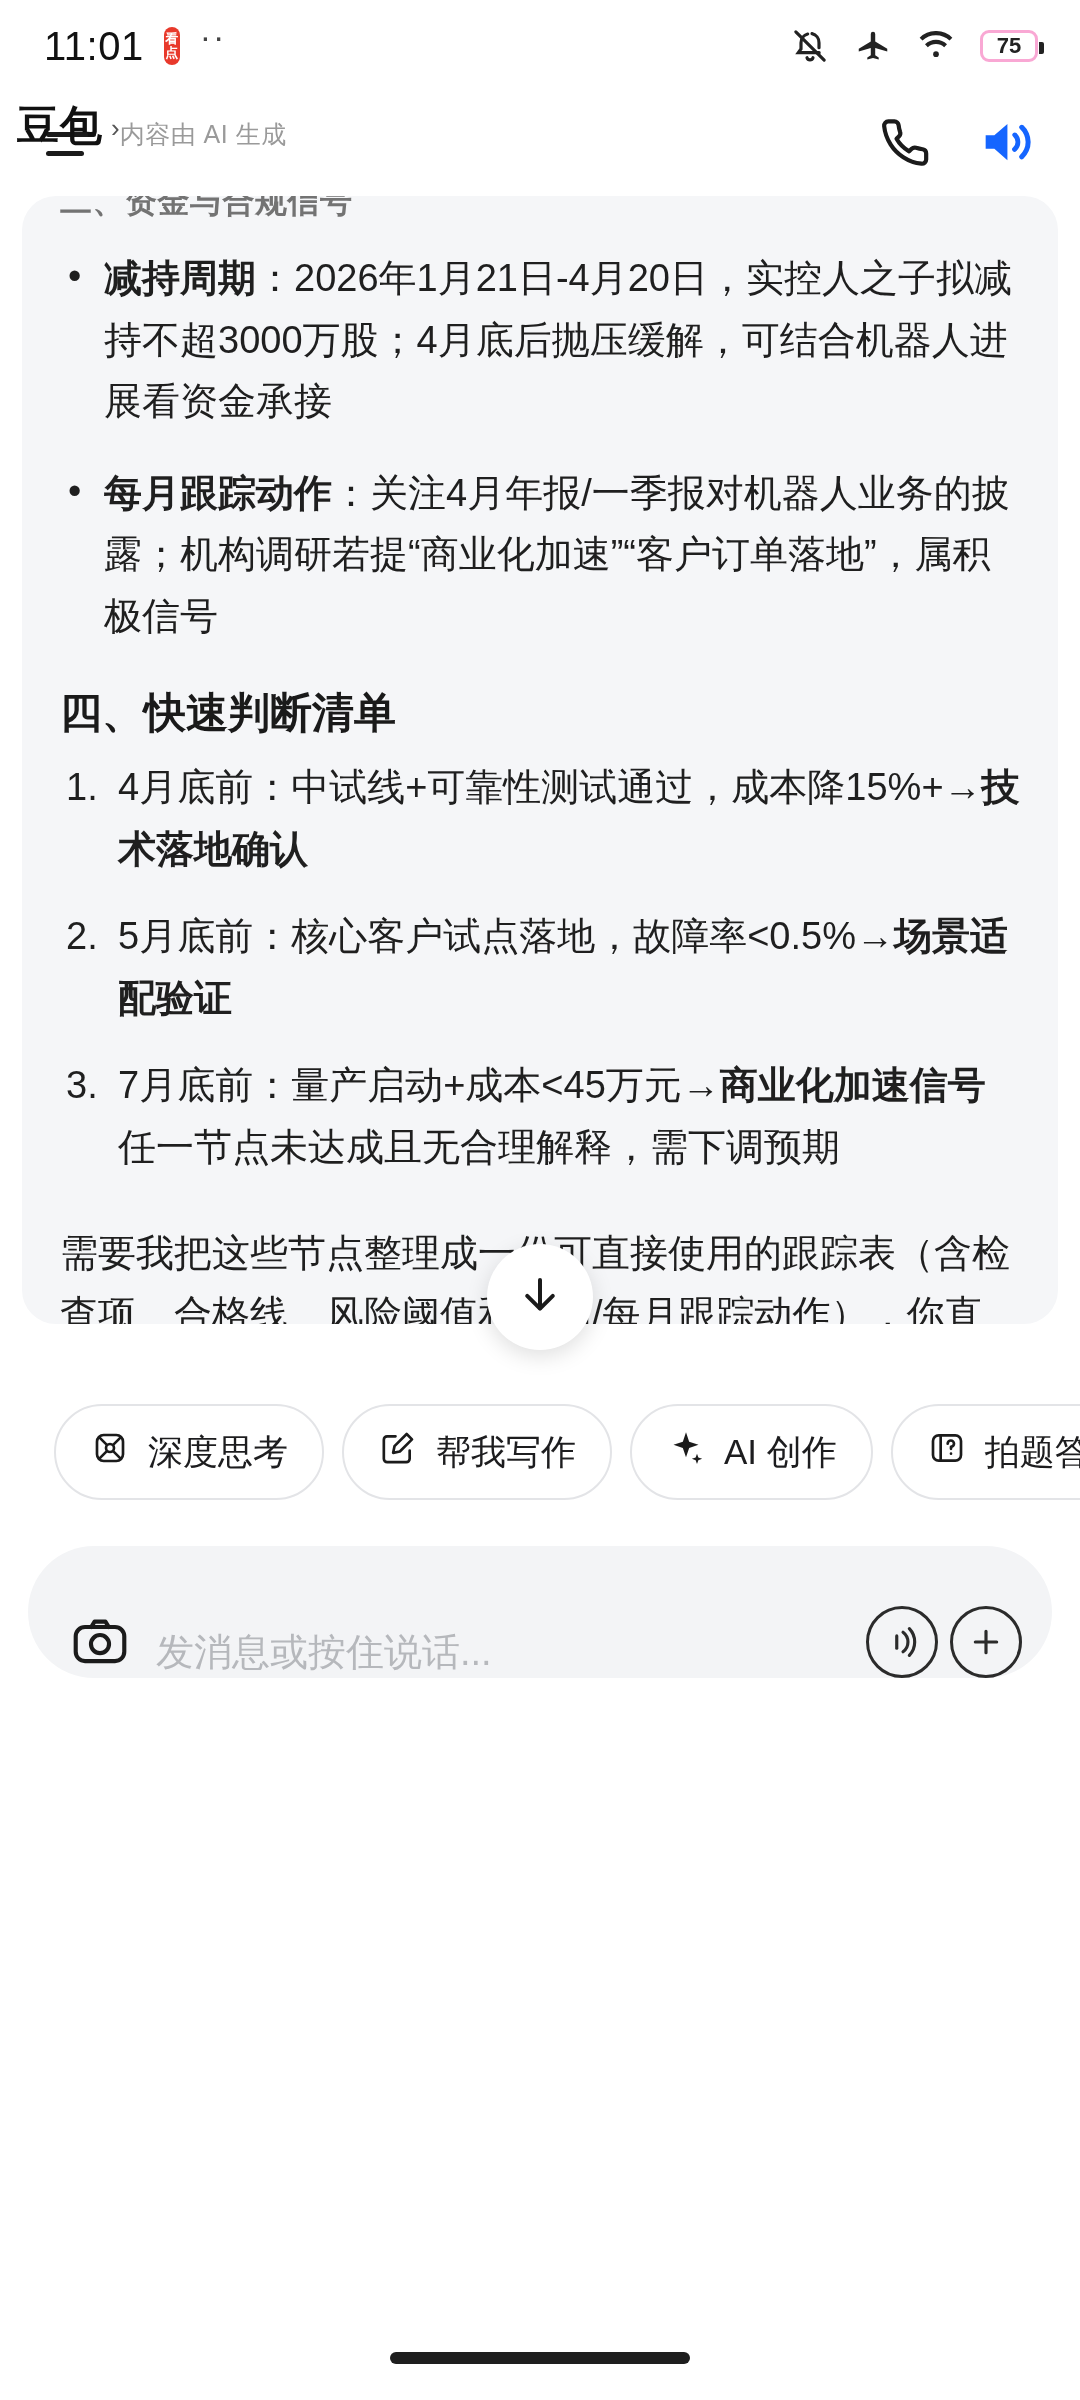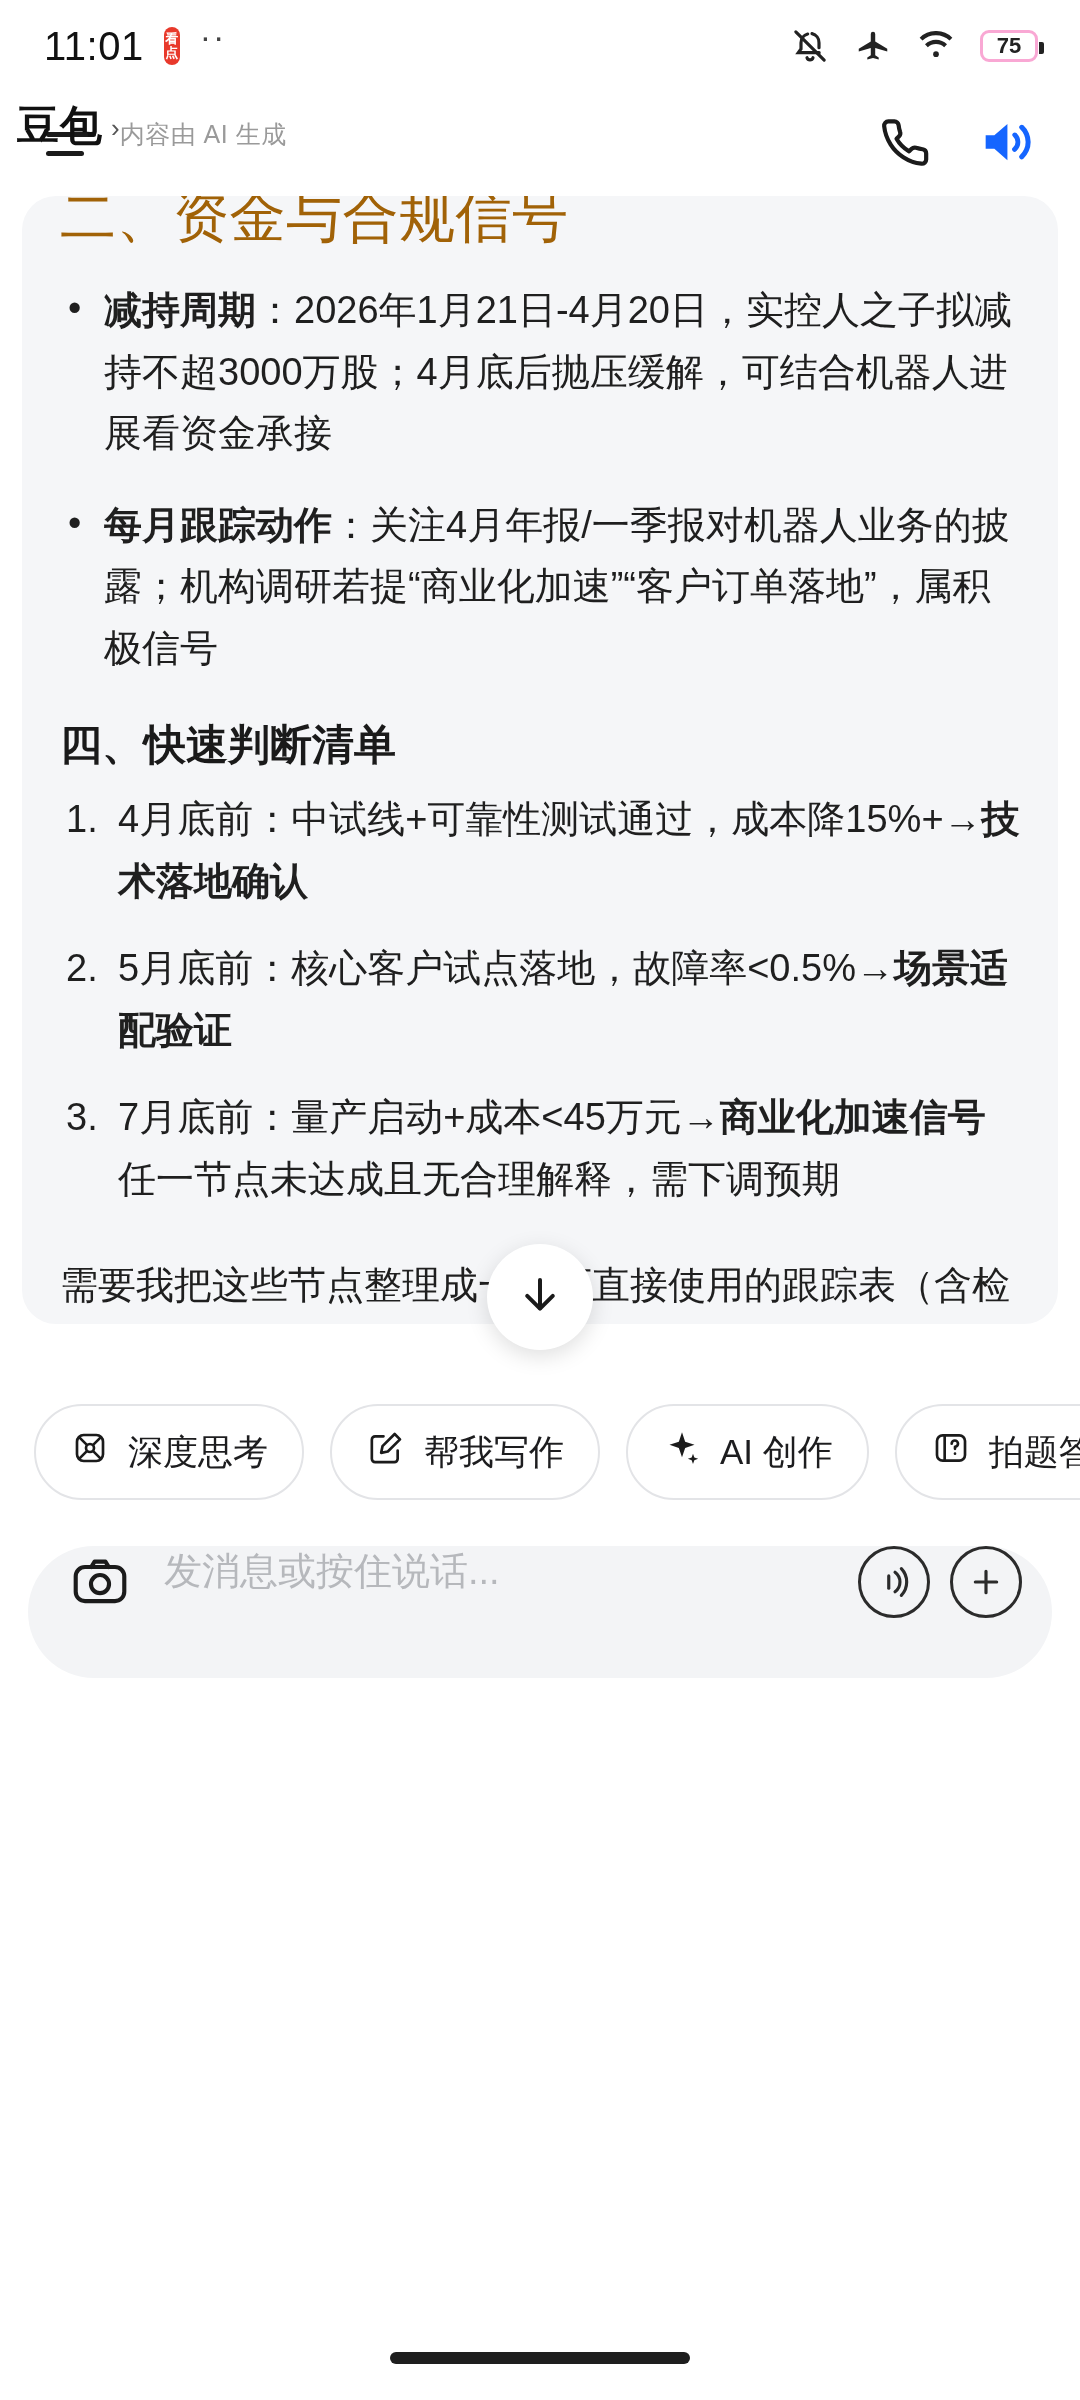--- a/index.html
+++ b/index.html
@@ -122,21 +122,21 @@
     right: 22px;
     background: #f5f6f8;
     border-radius: 34px;
     padding: 0 38px 34px 38px;
     height: 1128px;
     overflow: hidden;
   }
   .bubble-inner { padding-top: 0; }
 
   .h2 {
-    font-size: 56px; font-weight: 400; color: #a16207;
+    font-size: 32px; font-weight: 700; color: #737373;
     letter-spacing: 0.5px;
     margin-top: 10px;
   }
   .h2.clipped {
     margin-top: -16px;
   }
   .h2-mid {
     font-size: 42px; font-weight: 700; color: #1a1a1a;
     margin: 38px 0 16px 0;
   }
@@ -192,22 +192,22 @@
     display: flex; align-items: center; justify-content: center;
     z-index: 5;
   }
 
   
   .chips {
     position: absolute;
     top: 1208px;
     left: 0; right: 0;
     display: flex;
-    gap: 26px;
-    padding-left: 34px;
+    gap: 18px;
+    padding-left: 54px;
     overflow: hidden;
   }
   .chip {
     flex: 0 0 auto;
     height: 96px;
     border: 2px solid #e3e4e7;
     border-radius: 48px;
     background: #fff;
     display: flex; align-items: center; gap: 18px;
     padding: 0 34px;
@@ -217,23 +217,23 @@
   .chip svg { flex: 0 0 auto; }
 
   
   .inputbar {
     position: absolute;
     top: 1350px;
     left: 28px; right: 28px;
     height: 132px;
     background: #f3f4f6;
     border-radius: 66px;
-    display: flex; align-items: flex-start;
+    display: flex; align-items: flex-end;
     padding: 0 30px 0 36px;
-    gap: 20px;
+    gap: 12px;
   }
   .input-placeholder {
     flex: 1;
     font-size: 38px; color: #b6b8bc;
     padding-left: 8px;
   }
   .circle-btn {
     width: 72px; height: 72px; border-radius: 50%;
     display: flex; align-items: center; justify-content: center;
     flex: 0 0 auto;

